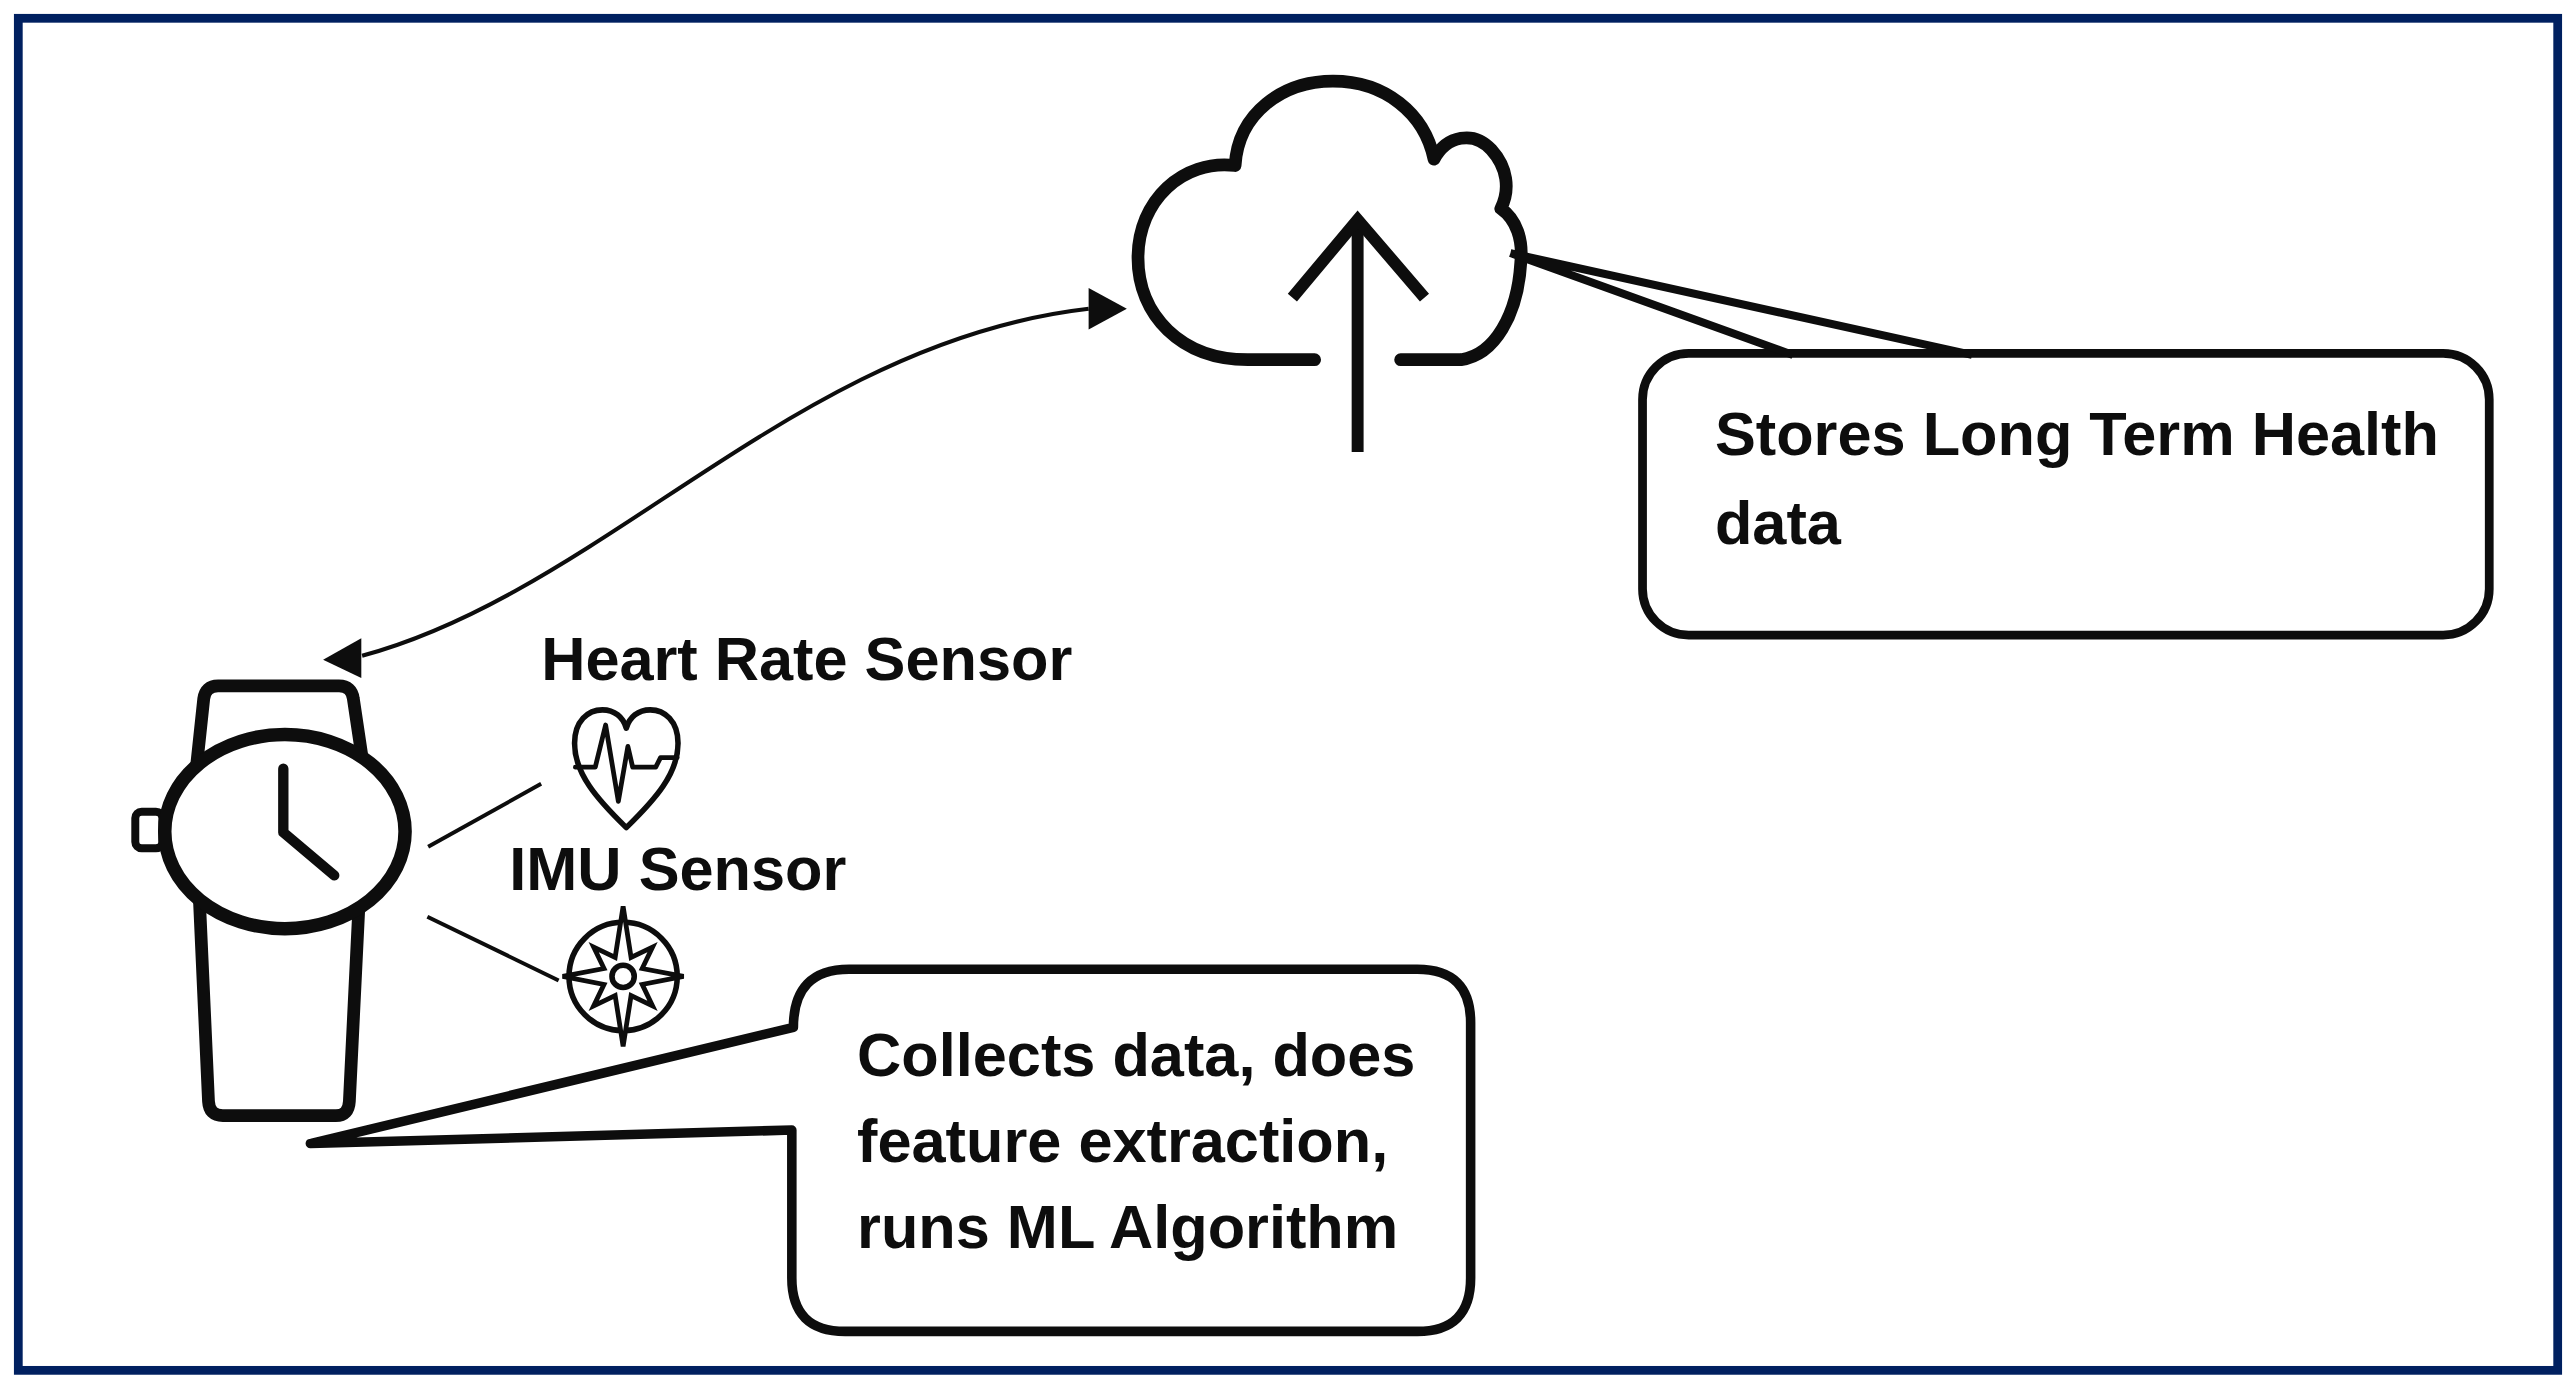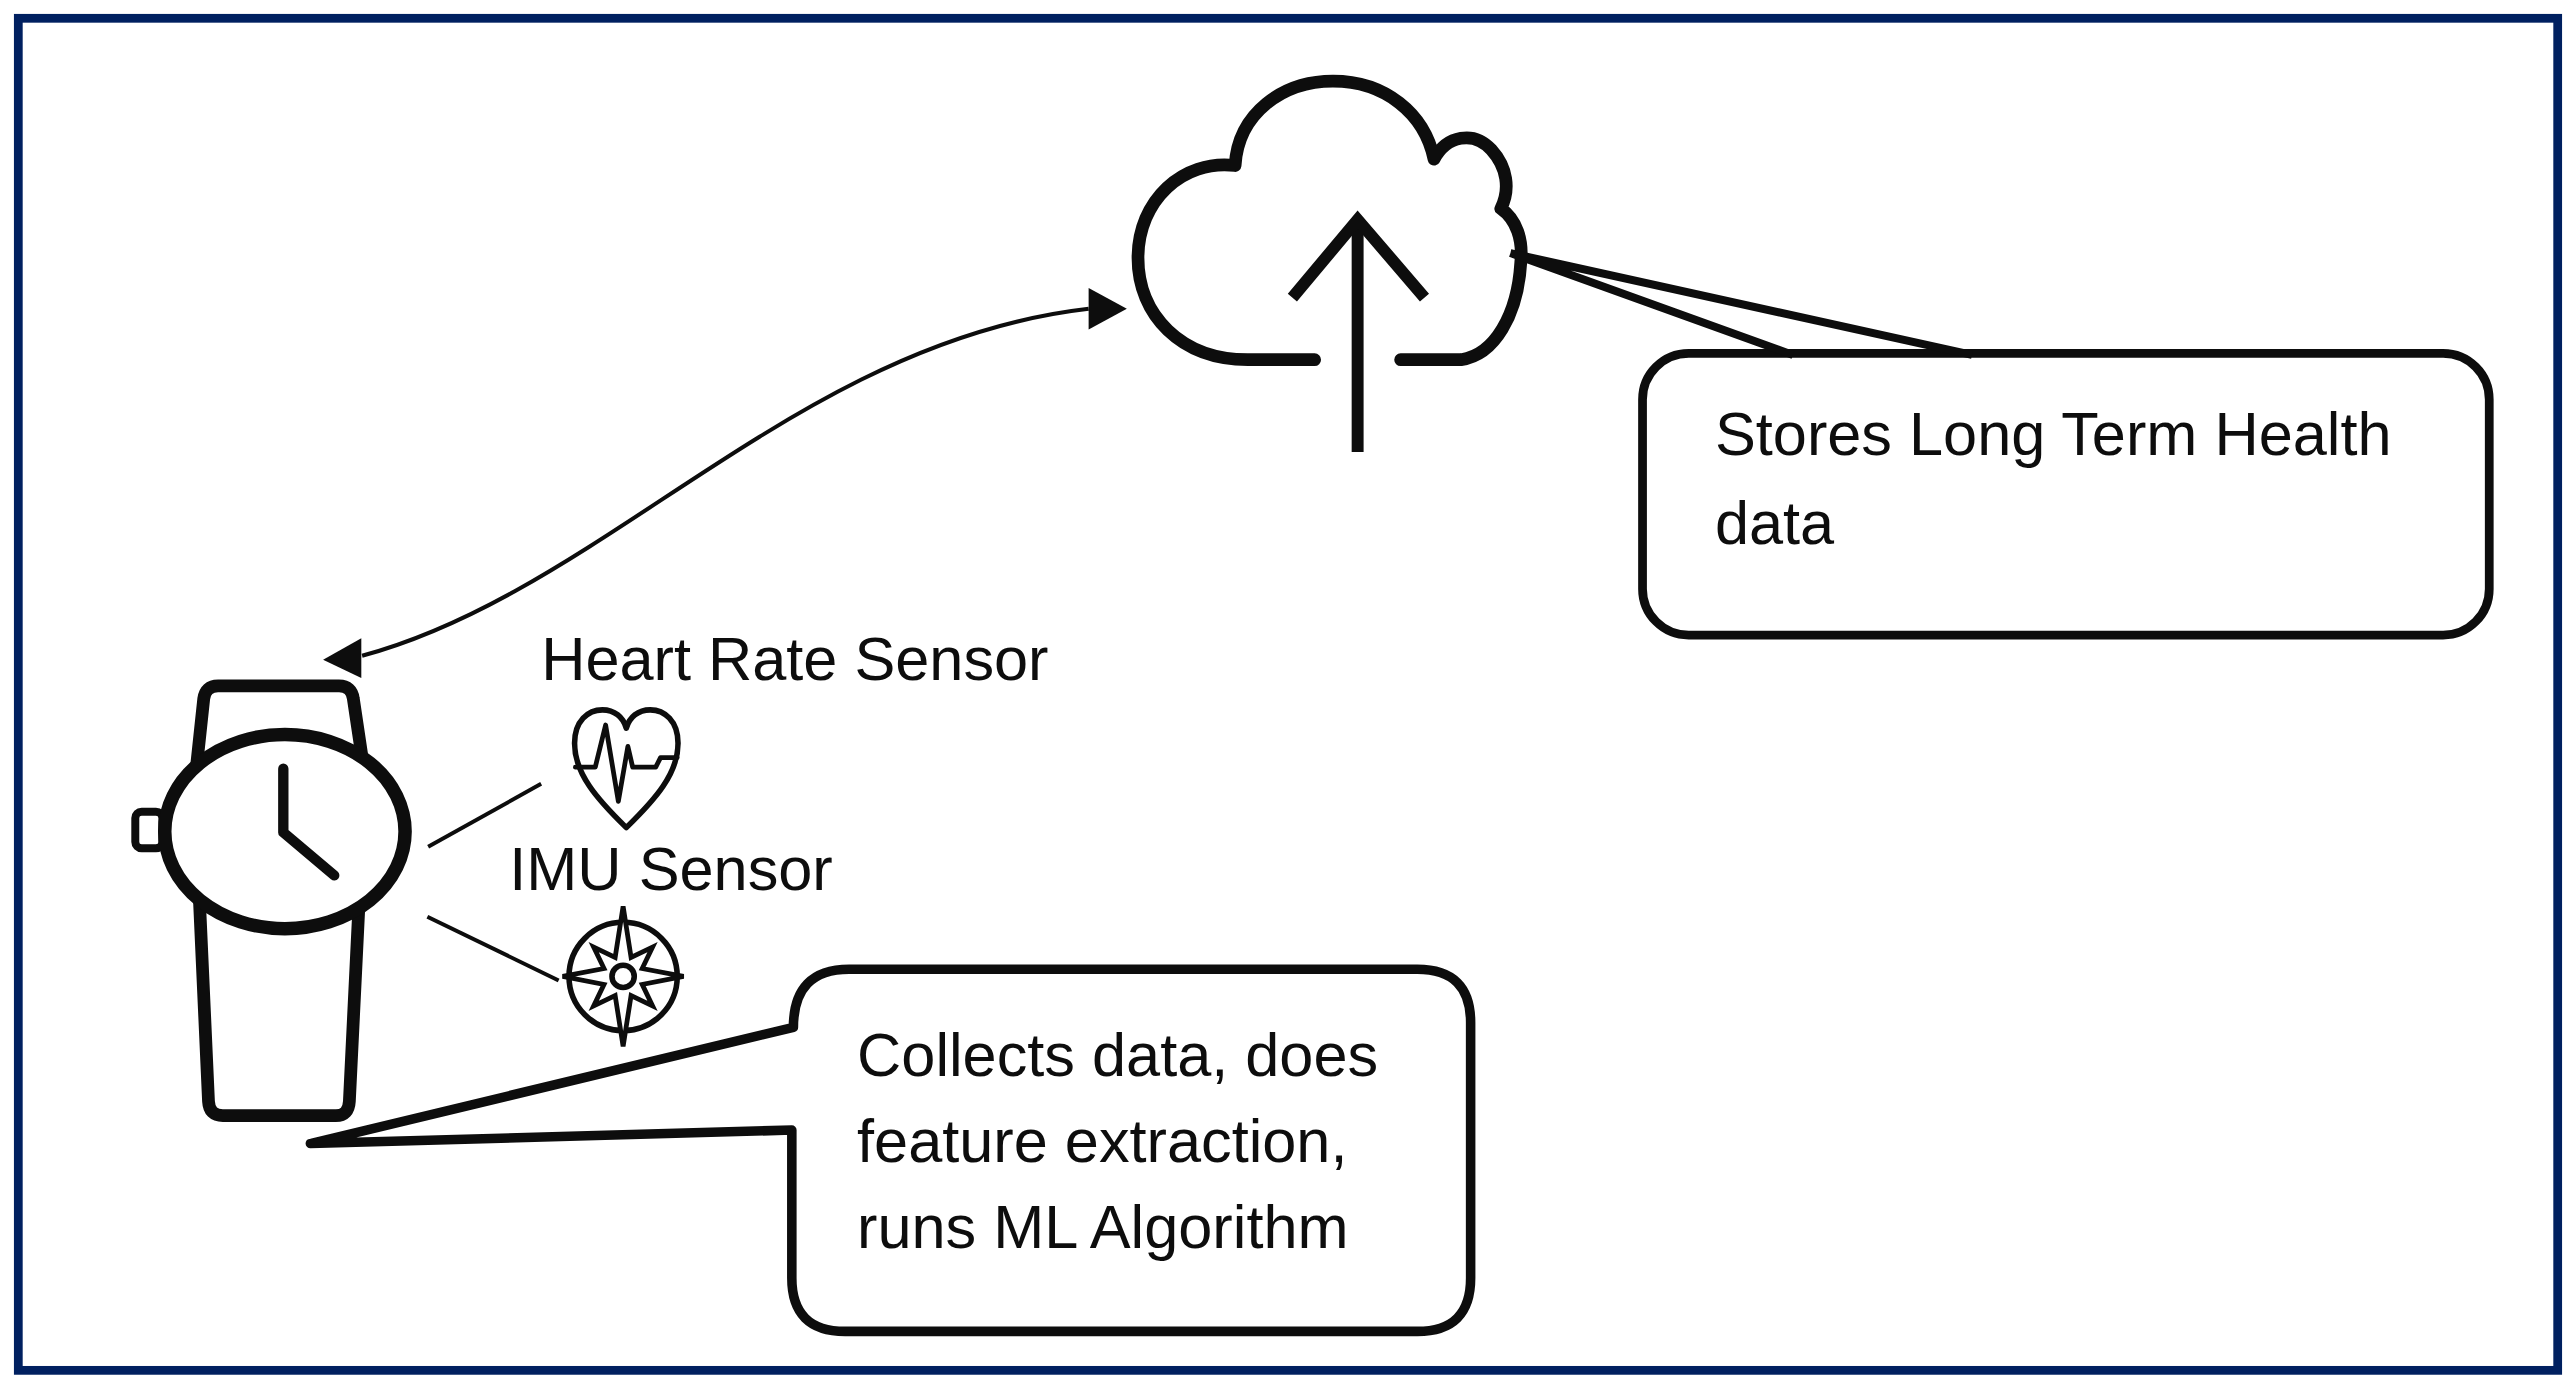--- a/index.html
+++ b/index.html
@@ -1,16 +1,16 @@
 <!DOCTYPE html>
 <html style="font-size:12.7px"><head>
 <meta charset="utf-8">
 <style>
   html, body { margin: 0; padding: 0; background: #ffffff; }
-  .stage { width: 100%; max-width: 2576px; margin: 0 auto; }
+  .stage { width: 100%; max-width: 2576px; margin: 0 auto; font-weight: bold; }
   svg { display: block; width: 100%; height: auto; background: #ffffff; }
   text {
     font-family: "Liberation Sans", "DejaVu Sans", sans-serif;
     fill: #0d0d0d;
   }
   .label-text   { font-size: 77px; }
   .callout-text { font-size: 77px; }
 </style>
 </head>
 <body>

